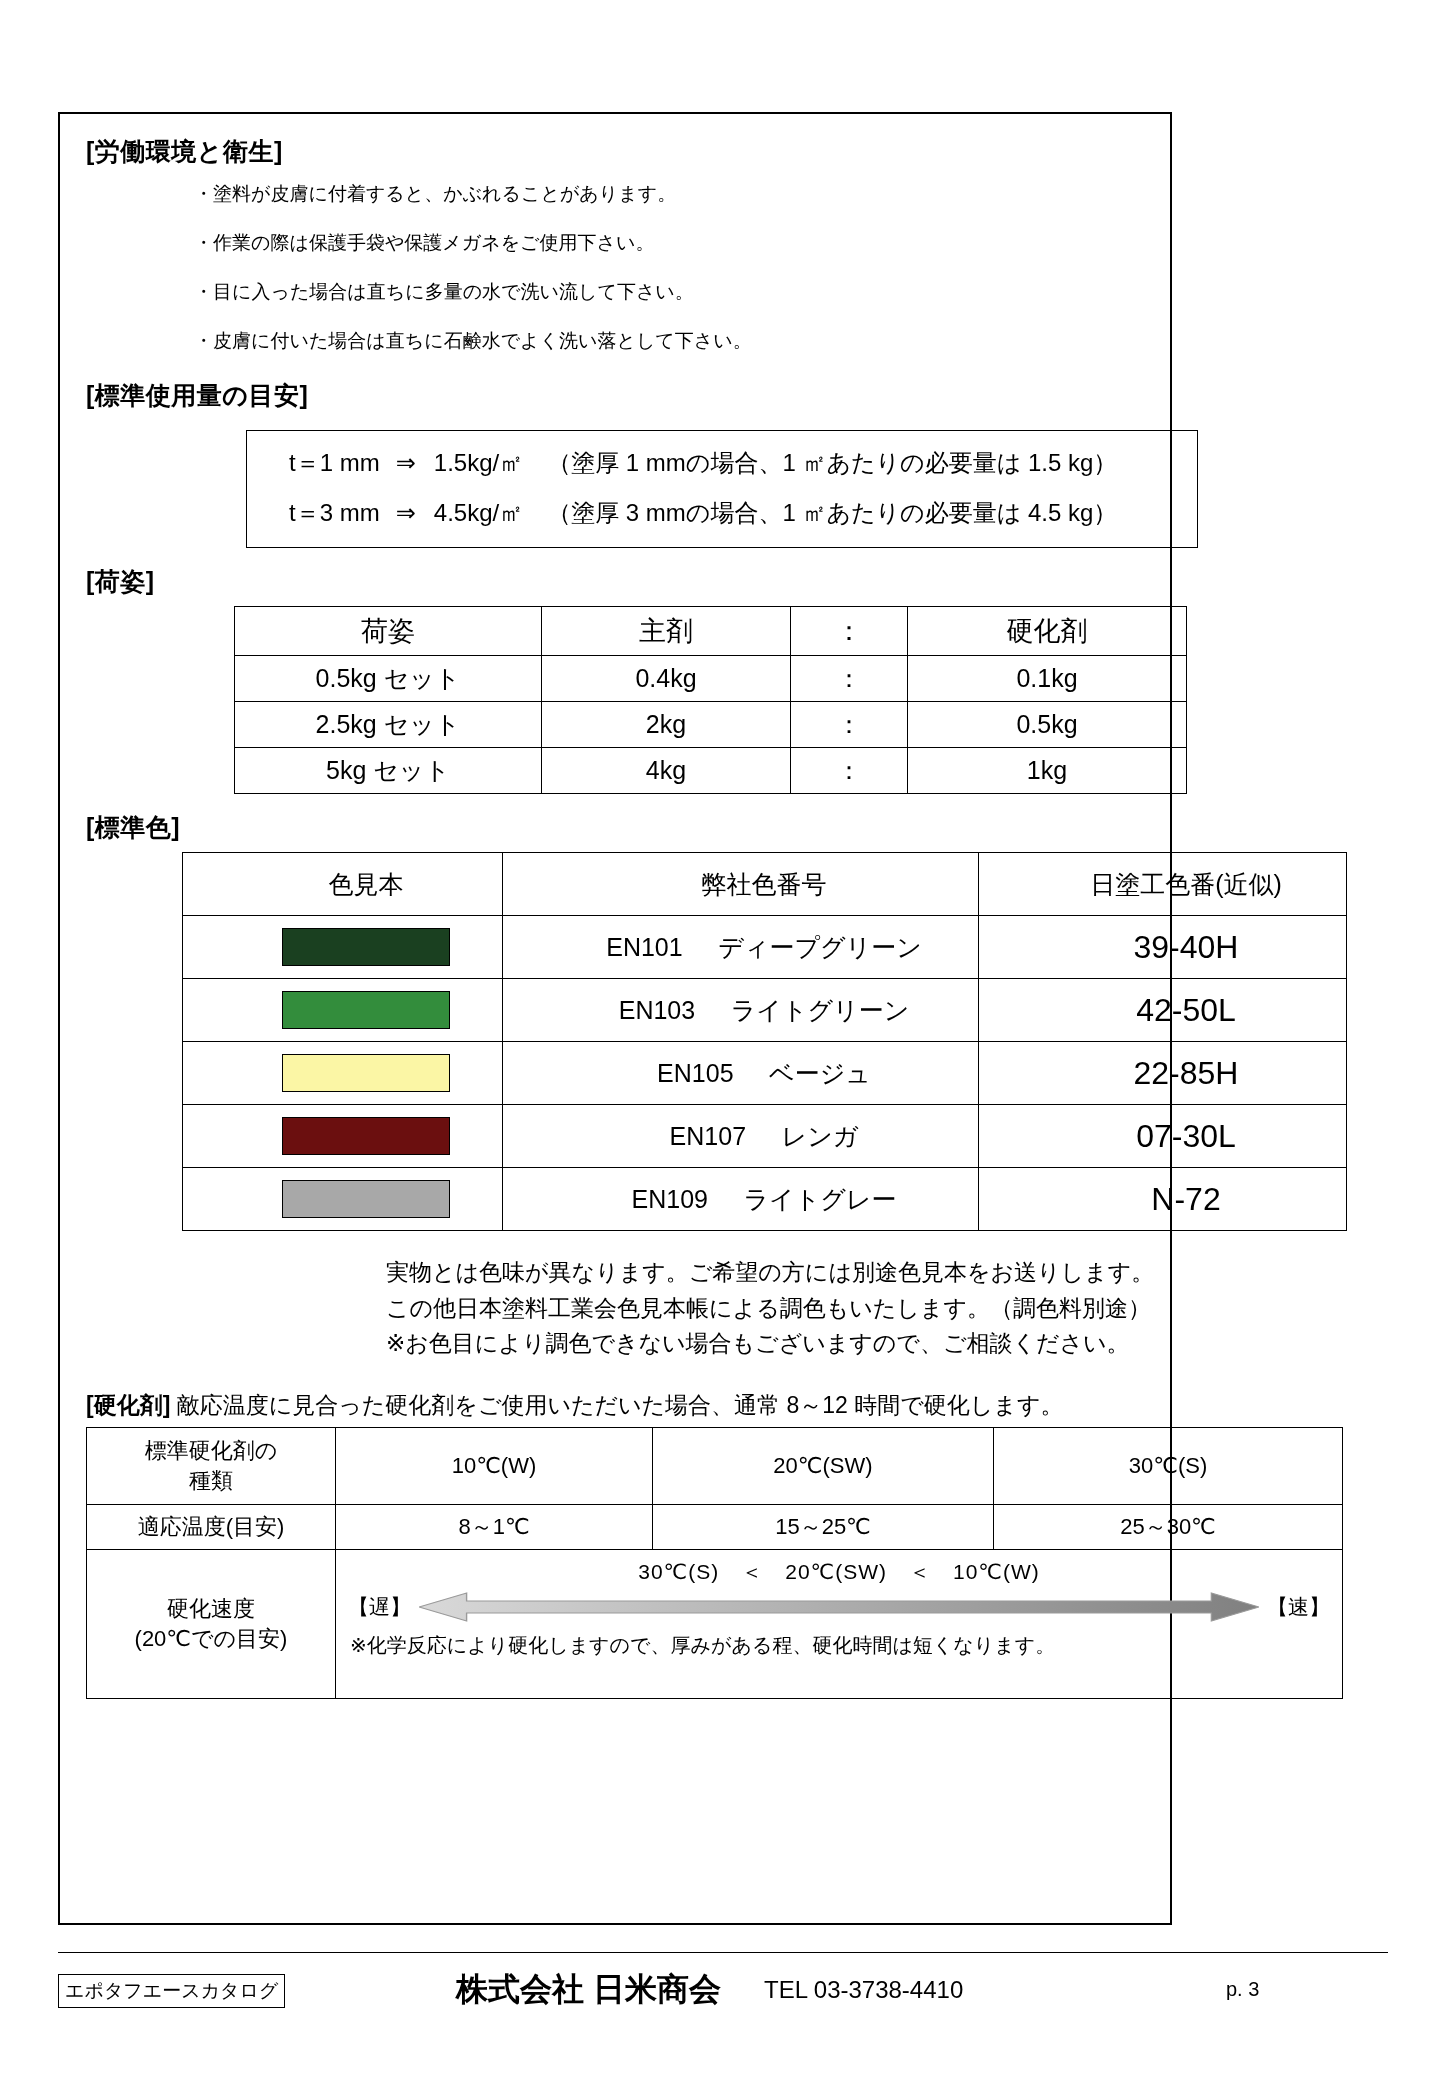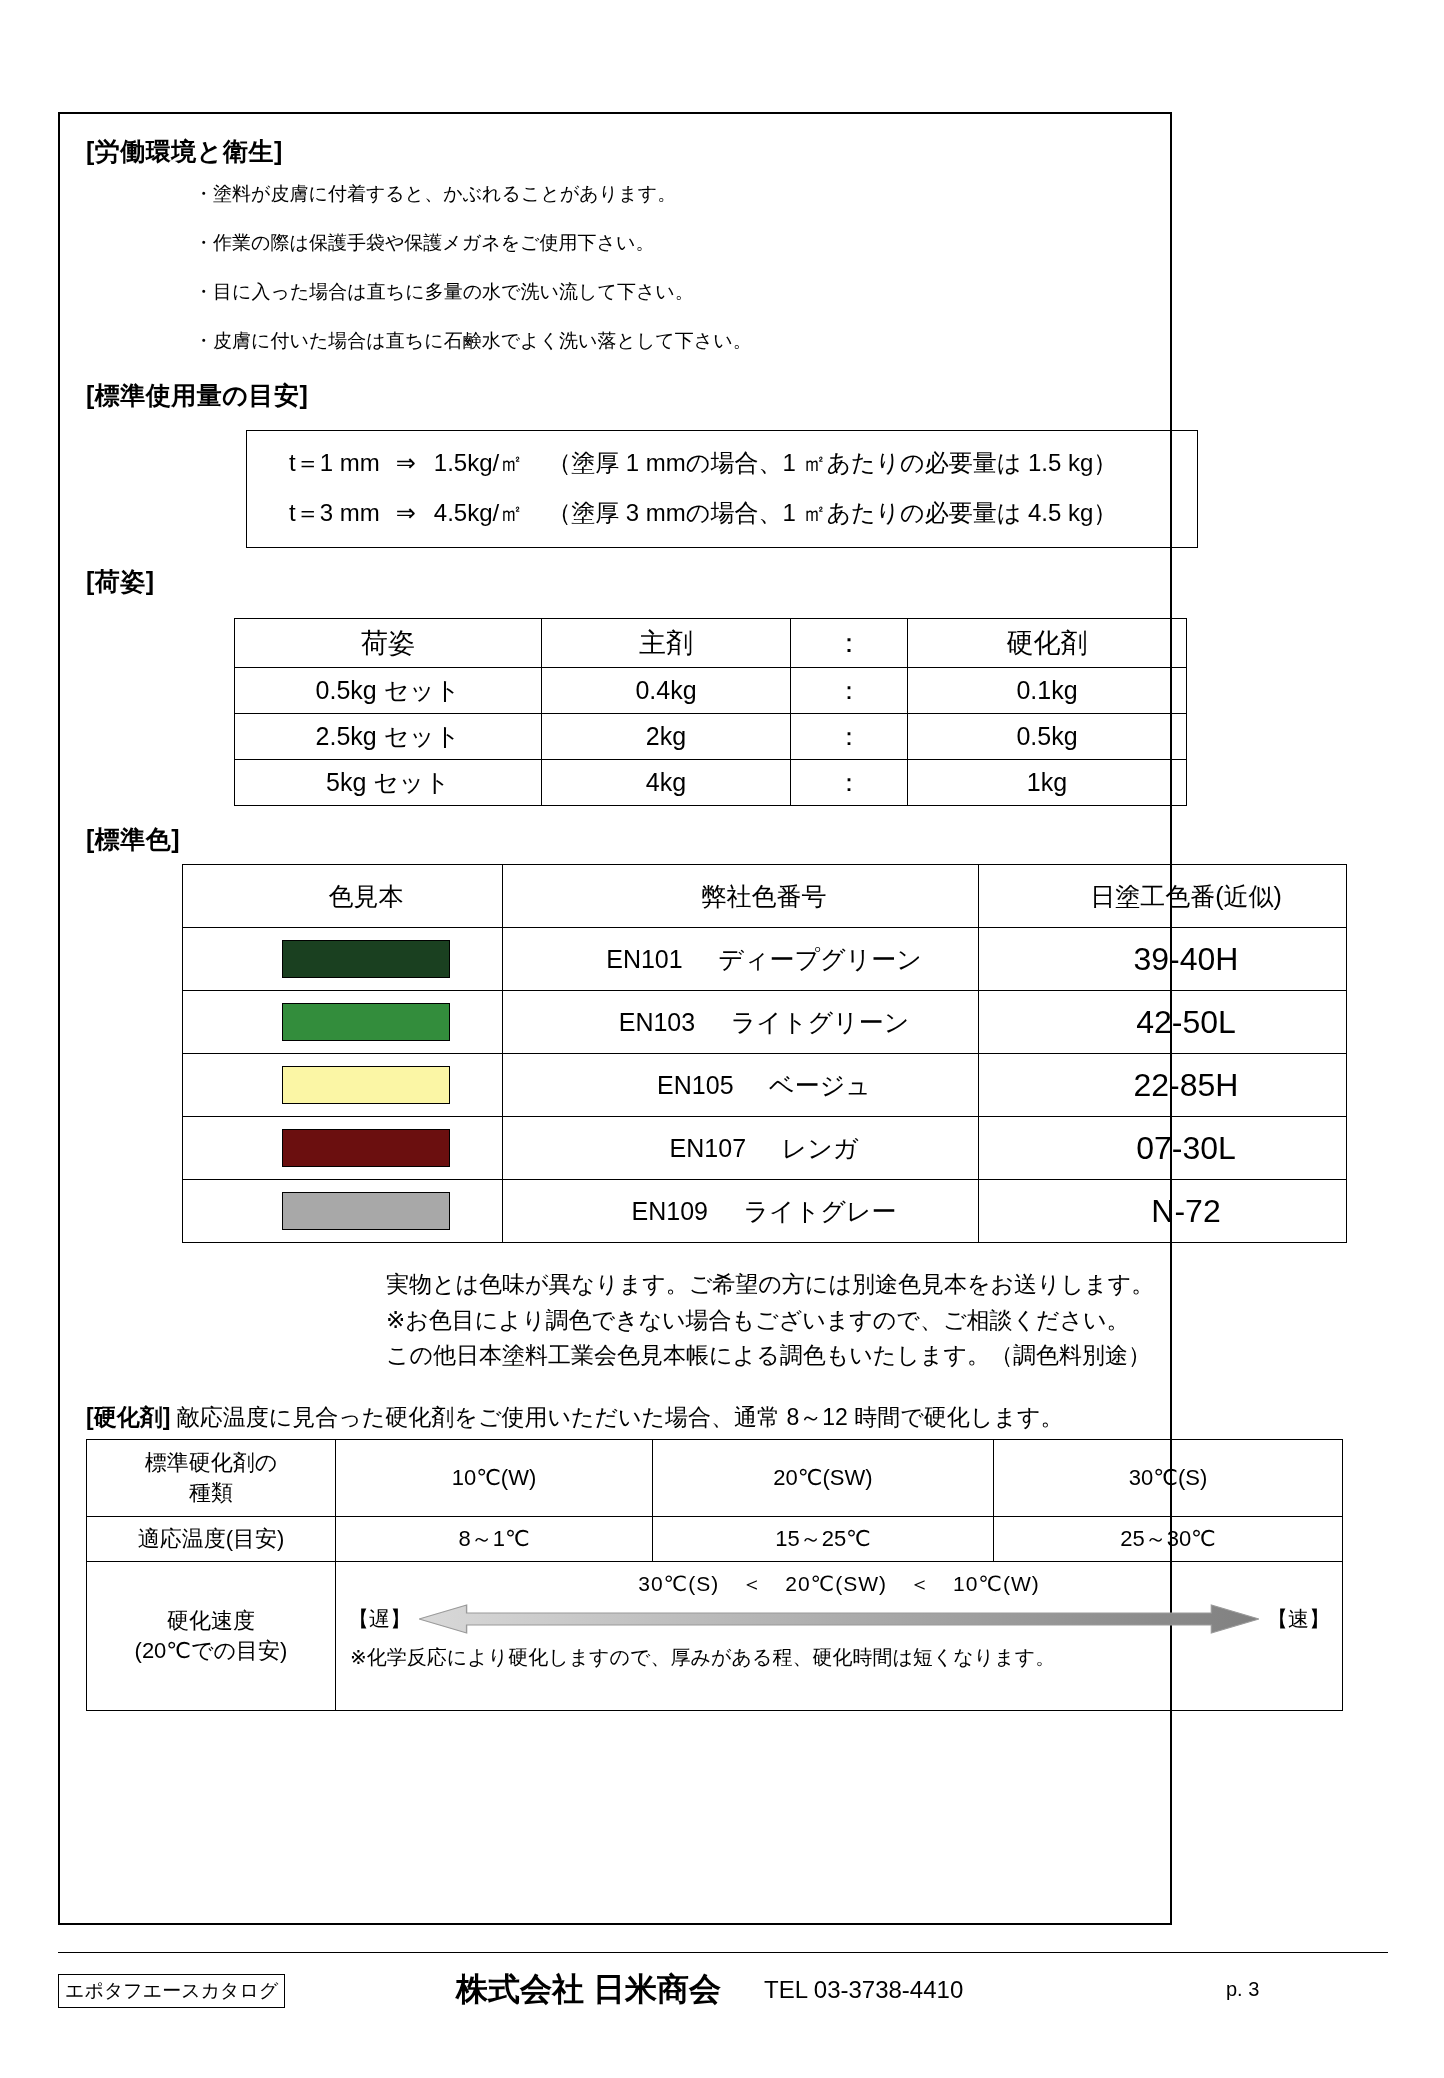--- a/index.html
+++ b/index.html
@@ -97,21 +97,21 @@
   }
   table.grid td, table.grid th {
     border: 1.4px solid #000;
     text-align: center;
     vertical-align: middle;
     font-weight: normal;
     padding: 0;
   }
 
   
-  .nisugata-wrap { padding-left: 148px; margin-top: 22px; }
+  .nisugata-wrap { padding-left: 148px; margin-top: 10px; }
   table.nisugata { width: 948px; }
   table.nisugata td { height: 45px; font-size: 25px; }
   table.nisugata tr.hdr td { height: 48px; font-size: 27px; }
   .col-a { width: 306px; }
   .col-b { width: 248px; }
   .col-c { width: 116px; }
   .col-d { width: 278px; }
 
   
   .color-wrap { padding-left: 96px; margin-top: 10px; }
@@ -358,22 +358,22 @@
               <span class="ennum">EN109</span><span>ライトグレー</span>
             </td>
             <td class="cc-code">N-72</td>
           </tr>
         </tbody>
           </table>
       </div>
 
       <div class="notes">
         <div>実物とは色味が異なります。ご希望の方には別途色見本をお送りします。</div>
+        <div>この他日本塗料工業会色見本帳による調色もいたします。（調色料別途）</div>
         <div>※お色目により調色できない場合もございますので、ご相談ください。</div>
-        <div>この他日本塗料工業会色見本帳による調色もいたします。（調色料別途）</div>
       </div>
 
       <div class="hard-head">
         <b>[硬化剤]</b>
         <span>敵応温度に見合った硬化剤をご使用いただいた場合、通常 8～12 時間で硬化します。</span>
       </div>
 
       <div class="hard-wrap">
         <table class="grid hardener">
           <tbody>

